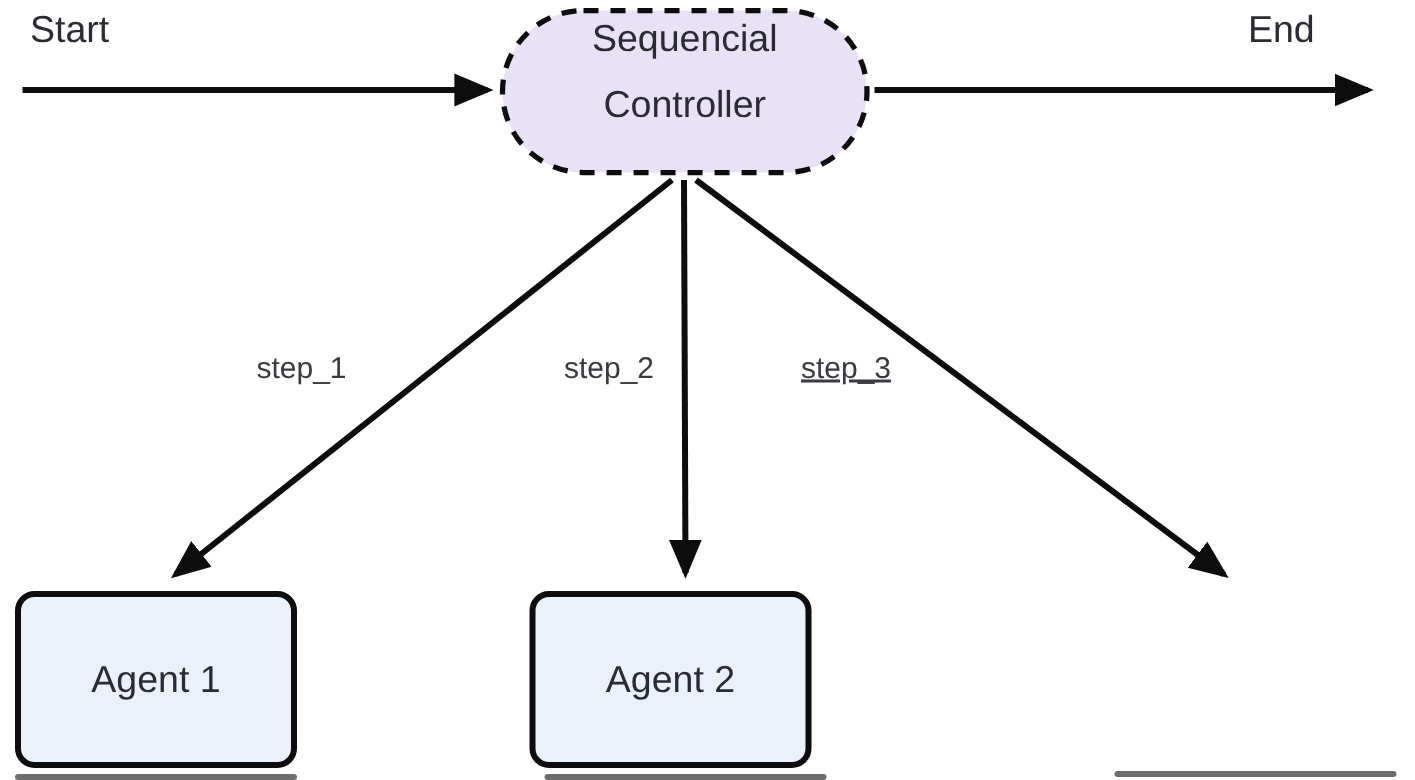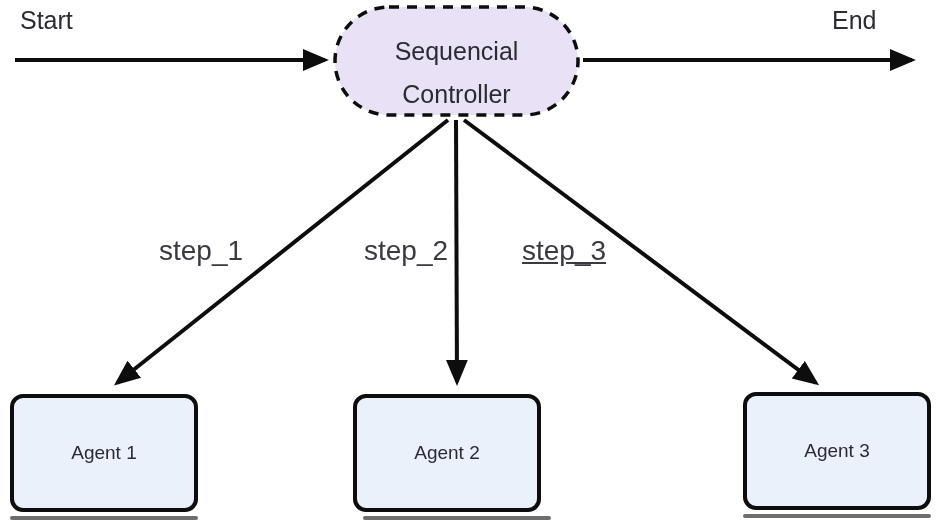--- a/index.html
+++ b/index.html
@@ -23,43 +23,43 @@
   .arrowfill{fill:var(--stroke);}
   .controller-rect{fill:var(--controller-fill);stroke:var(--stroke);stroke-width:3.5;stroke-dasharray:10 8;}
   .flow-label{
     position:absolute;
     font-size:25px;
     color:var(--text);
     white-space:nowrap;
   }
   .controller-node{
     position:absolute;left:333px;top:5px;width:247px;height:112px;
-    display:flex;align-items:flex-end;justify-content:center;
+    display:flex;align-items:flex-start;justify-content:center;
   }
   .controller-text{
     max-width:160px;
     text-align:center;
     font-size:25px;
     line-height:1.75;
     color:var(--text);
   }
   .edge-label{
     position:absolute;top:235px;width:130px;
     text-align:center;
-    font-size:28px;
+    font-size:20px;
     color:#3a3a40;
     white-space:nowrap;
   }
   .agent-node{
     position:absolute;top:394px;width:188px;height:118px;
     background:var(--agent-fill);
     border:4px solid var(--stroke);
     border-radius:13px;
     display:flex;align-items:center;justify-content:center;
-    font-size:19px;
+    font-size:25px;
     color:var(--text);
   }
   .crop-line{
     position:absolute;top:516px;height:4px;width:188px;
     background:#6e6e6e;
     border-radius:2px;
   }
 </style>
 </head>
 <body>
@@ -94,21 +94,18 @@
   <div class="edge-label" style="left:136px;">step_1</div>
   <div class="edge-label" style="left:341px;">step_2</div>
   <div class="edge-label" style="left:499px;text-decoration:underline;">step_3</div>
 
   <div class="agent-node" style="left:10px;">
     <span>Agent 1</span>
   </div>
   <div class="agent-node" style="left:353px;">
     <span>Agent 2</span>
   </div>
-  <div class="agent-node" style="left:743px;top:392px;">
-    <span>Agent 3</span>
-  </div>
 
   <div class="crop-line" style="left:10px;"></div>
   <div class="crop-line" style="left:363px;"></div>
   <div class="crop-line" style="left:743px;top:514px;"></div>
 
 </div>
 
 </body></html>

